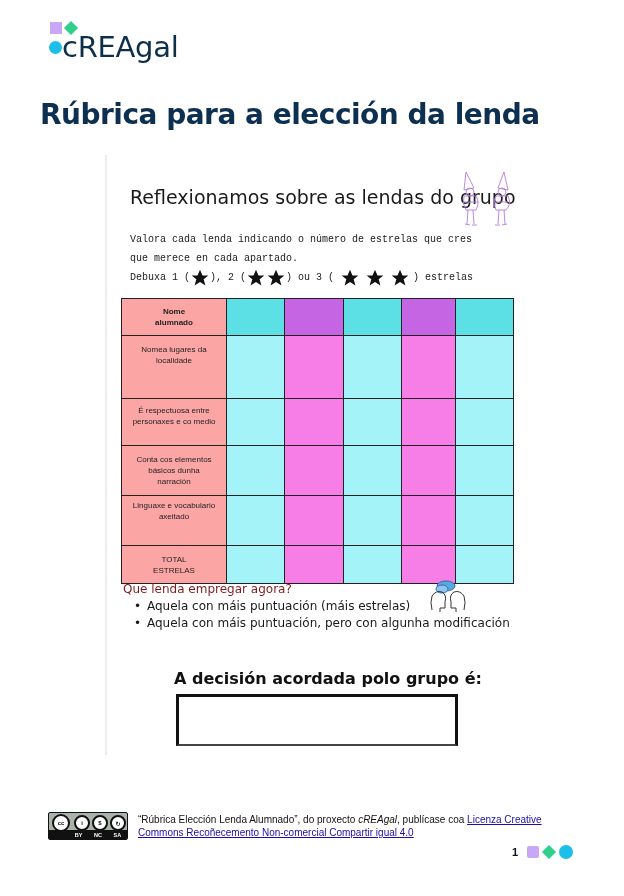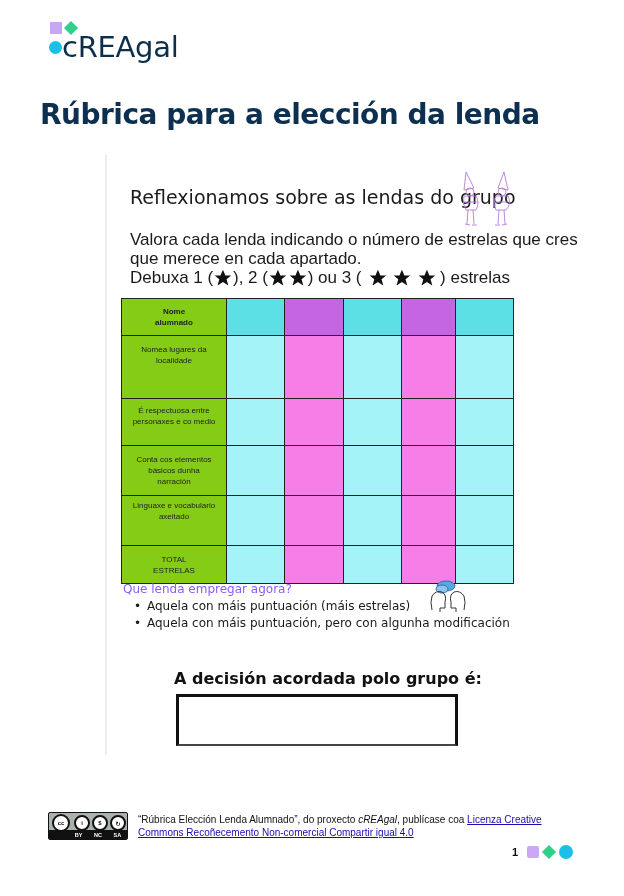--- a/index.html
+++ b/index.html
@@ -12,34 +12,34 @@
   .logo .dot { position: absolute; left: 1px; top: 19px; width: 13px; height: 13px; border-radius: 50%; background: #1bbfe8; }
   .logo .word { position: absolute; left: 14px; top: 8px; font-size: 29px; color: #0e2f4a; letter-spacing: -0.3px; font-family: "DejaVu Sans", sans-serif; }
 
   .page-title { position: absolute; left: 40px; top: 98px; font-size: 28px; font-weight: bold; color: #0d3050; font-family: "DejaVu Sans", sans-serif; letter-spacing: -0.5px; }
 
   .inner-frame { position: absolute; left: 105px; top: 155px; width: 2px; height: 600px; background: #ececec; }
 
   .sub-title { position: absolute; left: 130px; top: 186px; font-size: 19px; color: #1a1a1a; font-family: "DejaVu Sans", sans-serif; text-align: center; }
   .gnomes { position: absolute; left: 458px; top: 168px; width: 56px; height: 62px; }
 
-  .instr { position: absolute; left: 130px; top: 230px; width: 380px; font-size: 17px; line-height: 19px; color: #1a1a1a; font-family: Liberation Sans, sans-serif; }
+  .instr { position: absolute; left: 130px; top: 230px; width: 380px; font-size: 10px; line-height: 19px; color: #1a1a1a; font-family: Liberation Mono, monospace; }
   .instr .row { white-space: nowrap; display: flex; align-items: center; height: 19px; }
   .star { display: inline-block; width: 20px; height: 20px; vertical-align: middle; }
 
   table.rubric { position: absolute; left: 121px; top: 298px; border-collapse: collapse; table-layout: fixed; }
   table.rubric td { border: 1.2px solid #222; padding: 0; font-size: 8px; text-align: center; color: #222; line-height: 11px; }
-  table.rubric td.lbl { background: #84cc16; width: 105px; }
+  table.rubric td.lbl { background: #fca5a5; width: 105px; }
   td.hc { background: #5ce0e6; }
   td.hp { background: #c665e3; }
   td.bc { background: #a4f3f8; }
   td.bp { background: #f67ee6; }
   td.lbl.bold { font-weight: bold; }
 
-  .question { position: absolute; left: 123px; top: 582px; font-size: 12px; color: #8b5cf6; font-family: "DejaVu Sans", sans-serif; }
+  .question { position: absolute; left: 123px; top: 582px; font-size: 12px; color: #7f1d1d; font-family: "DejaVu Sans", sans-serif; }
   .bullets { position: absolute; left: 134px; top: 598px; list-style: none; font-size: 12px; line-height: 17px; color: #1a1a1a; font-family: "DejaVu Sans", sans-serif; }
   .bullets li::before { content: "•"; display: inline-block; width: 13px; }
   .heads { position: absolute; left: 428px; top: 578px; width: 40px; height: 36px; }
 
   .decision-label { position: absolute; left: 174px; top: 669px; font-size: 16px; font-weight: bold; color: #111; font-family: "DejaVu Sans", sans-serif; }
   .decision-box { position: absolute; left: 176px; top: 694px; width: 282px; height: 52px; border: 3px solid #111; border-bottom: 2px solid #444; background: #fff; }
 
   .cc-badge { position: absolute; left: 48px; top: 812px; width: 80px; height: 28px; background: #aab2ab; border: 1px solid #111; border-radius: 2px; overflow: hidden; }
   .cc-badge .bot { position: absolute; left: 0; bottom: 0; width: 100%; height: 9px; background: #111; color: #fff; font-size: 5.5px; font-weight: bold; display: flex; justify-content: space-around; padding-left: 20px; align-items: center; }
   .cc-badge .c { position: absolute; top: 2px; width: 16px; height: 16px; border-radius: 50%; background: #fff; border: 2px solid #111; font-size: 6px; font-weight: bold; display: flex; align-items: center; justify-content: center; }

